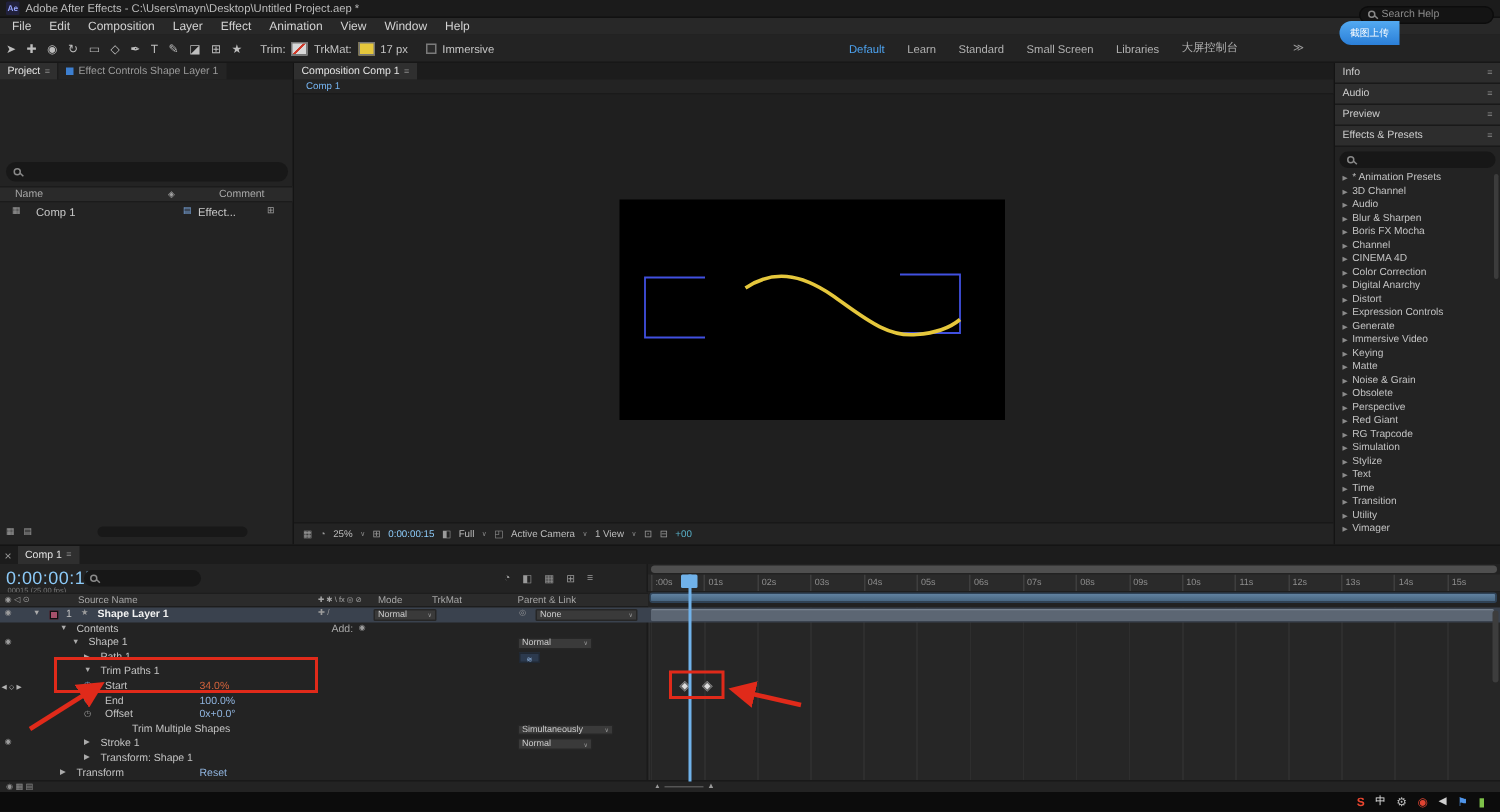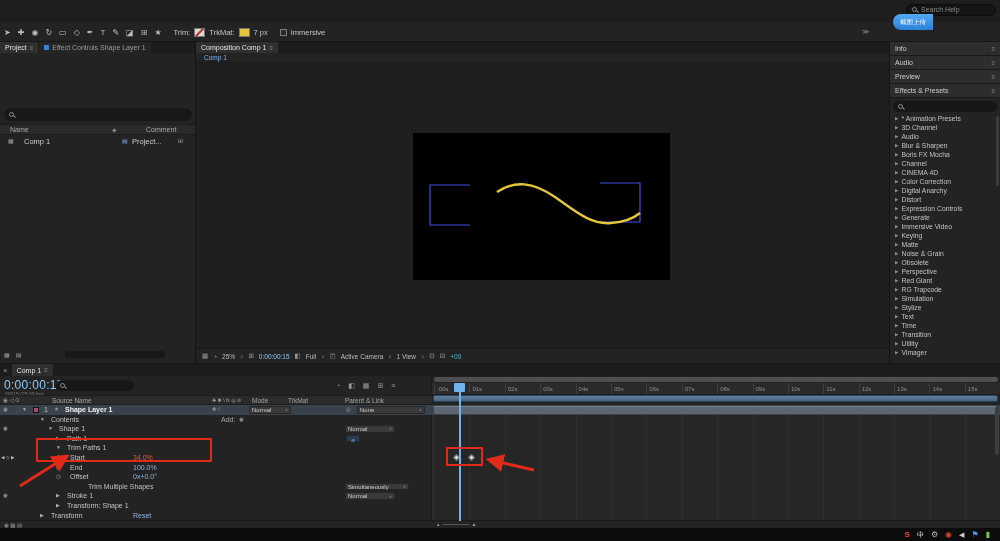--- a/index.html
+++ b/index.html
@@ -128,21 +128,37 @@
 
 
 .anno-box{position:absolute;border:2px solid var(--annotation-red,#e02a1a);z-index:60;pointer-events:none}
 .anno-svg{position:absolute;left:0;top:0;width:1000px;height:541px;z-index:61;pointer-events:none}
 </style>
 </head>
 <body>
 
 <div id="screen">
 
-
+  <div class="titlebar">
+    <span class="ae-badge">Ae</span>
+    <span class="title-text">Adobe After Effects - C:\Users\mayn\Desktop\Untitled Project.aep *</span>
+  </div>
+
+  <div class="menubar">
+
+  <span class="menu-item">File</span>
+      <span class="menu-item">Edit</span>
+      <span class="menu-item">Composition</span>
+      <span class="menu-item">Layer</span>
+      <span class="menu-item">Effect</span>
+      <span class="menu-item">Animation</span>
+      <span class="menu-item">View</span>
+      <span class="menu-item">Window</span>
+      <span class="menu-item">Help</span>
+    </div>
 
   <div class="toolbar">
     <div class="tools">
 
     <span class="tool">➤</span>
         <span class="tool">✚</span>
         <span class="tool">◉</span>
         <span class="tool">↻</span>
         <span class="tool">▭</span>
         <span class="tool">◇</span>
@@ -150,23 +166,32 @@
         <span class="tool">T</span>
         <span class="tool">✎</span>
         <span class="tool">◪</span>
         <span class="tool">⊞</span>
         <span class="tool">★</span>
       </div>
     <span class="tb-label">Trim:</span>
     <span class="swatch fill-swatch"></span>
     <span class="tb-label">TrkMat:</span>
     <span class="swatch stroke-swatch"></span>
-    <span class="tb-label">7 px</span>
+    <span class="tb-label">17 px</span>
     <span class="cbx"></span>
     <span class="tb-label">Immersive</span>
+    <div class="workspaces">
+
+    <span class="ws">Default</span>
+        <span class="ws">Learn</span>
+        <span class="ws">Standard</span>
+        <span class="ws">Small Screen</span>
+        <span class="ws">Libraries</span>
+        <span class="ws">大屏控制台</span>
+      </div>
     <span class="ws-more" style="position:absolute;left:862px">≫</span>
   </div>
   <div class="help-search">
     <span class="lens"></span>
     <span class="ph-text">Search Help</span>
   </div>
   <div class="upload-badge">截图上传</div>
 
   <div class="left-panel">
     <div class="panel-tabs">
@@ -184,21 +209,21 @@
     </div>
     <div class="proj-header">
       <span style="left:10px">Name</span>
       <span style="left:112px" class="pi-icon">◈</span>
       <span style="left:146px">Comment</span>
     </div>
     <div class="proj-row">
       <span style="left:8px" class="pi-icon">▦</span>
       <span style="left:24px">Comp 1</span>
       <span style="left:122px;color:#7aa7e0" class="pi-icon">▤</span>
-      <span style="left:132px">Project...</span>
+      <span style="left:132px">Effect...</span>
       <span style="left:178px" class="pi-icon">⊞</span>
     </div>
     <div class="proj-footer">
       <span class="pi-icon">▦</span>
       <span class="pi-icon">▤</span>
       <span class="pf-slider"></span>
     </div>
   </div>
 
   <div class="center-panel">

